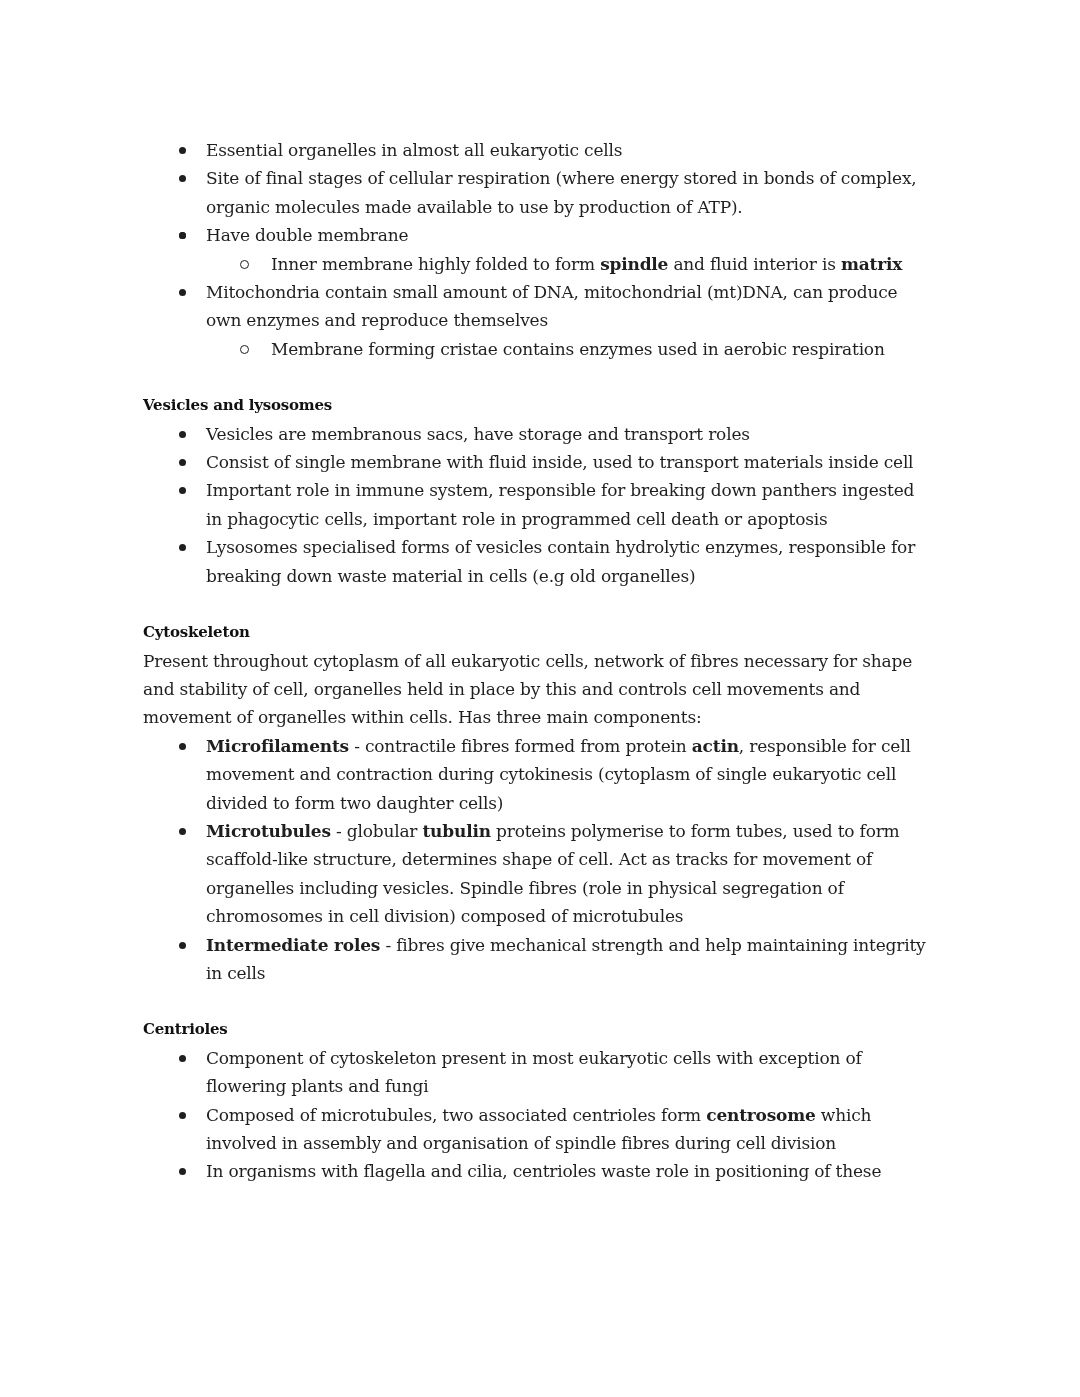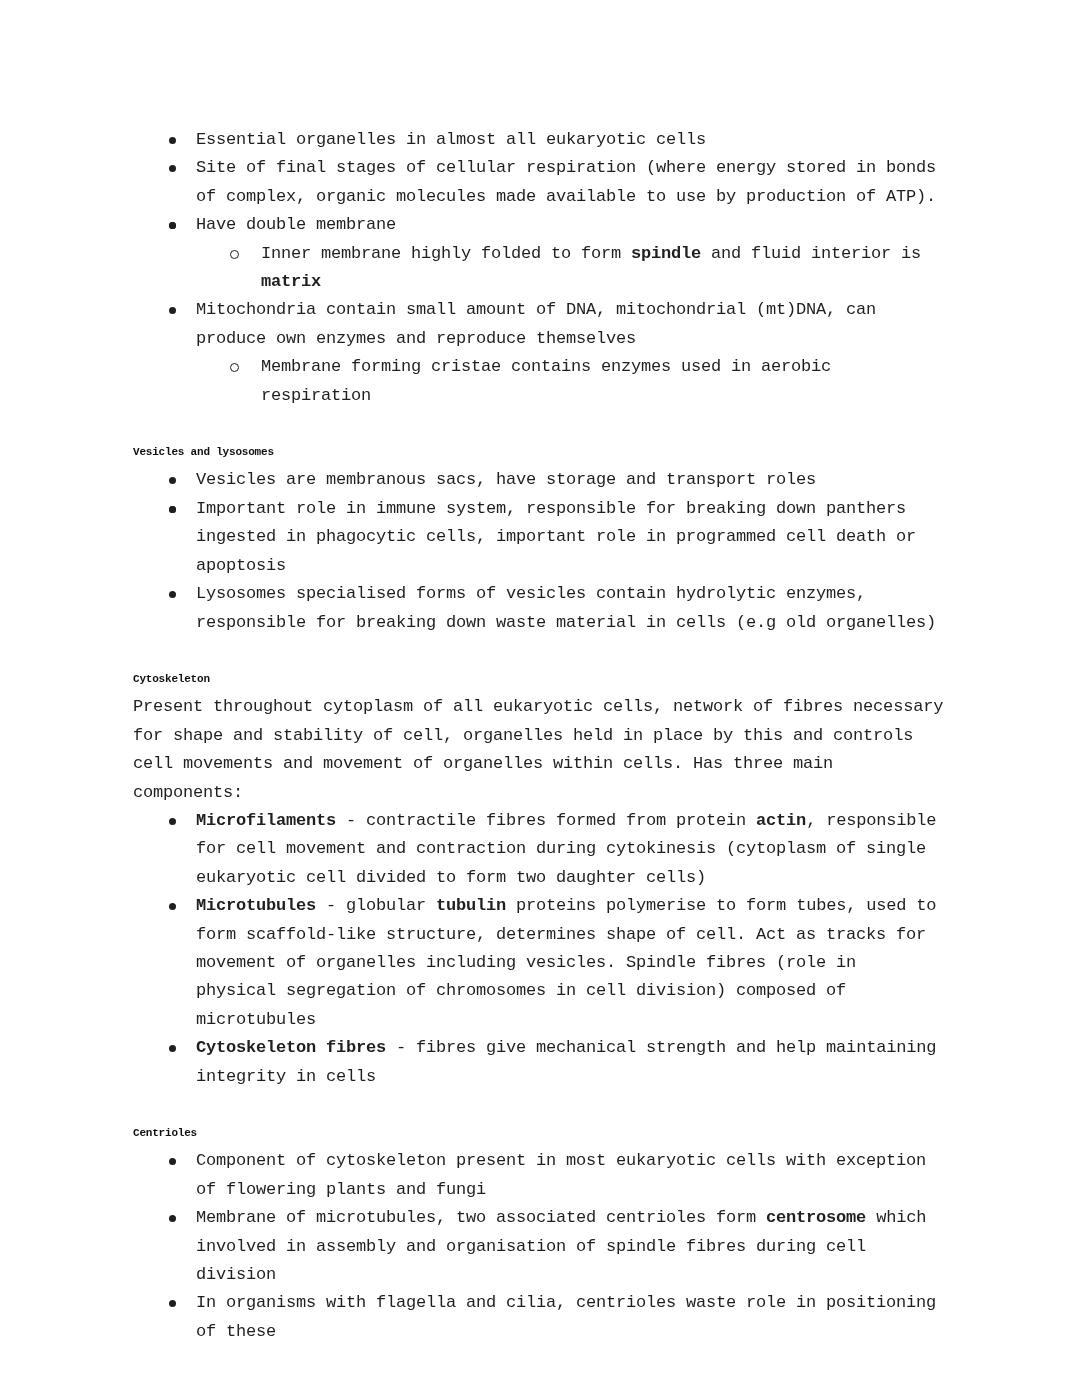--- a/index.html
+++ b/index.html
@@ -14,24 +14,24 @@
     box-sizing: border-box;
     background: #ffffff;
     font-family: "DejaVu Serif", serif;
     font-size: 17px;
     line-height: 28.4px;
     letter-spacing: -0.2px;
     color: #1f1f1f;
     padding: 120px 130px 0 127px;
     overflow: hidden;
   }
-  .block { margin: 6px; font-family: Liberation Mono, monospace; }
+  .block { margin: 16px; }
   .block + .block { margin-top: 28px; }
   .heading {
-    font-size: 11px;
+    font-size: 15px;
     font-weight: 700;
     color: #111111;
     margin: 0;
     line-height: 28.4px;
   }
   .para { margin: 0; }
   .li {
     position: relative;
     padding-left: 63px;
   }
@@ -96,20 +96,21 @@
   </div>
 
   <div class="block">
     <h2 class="heading">Vesicles and lysosomes</h2>
     <div class="li l1">
       <span class="marker"></span>
       <span><span>Vesicles are membranous sacs, have storage and transport roles</span></span>
     </div>
     <div class="li l1">
       <span class="marker"></span>
+      <span><span>Consist of single membrane with fluid inside, used to transport materials inside cell</span></span>
     </div>
     <div class="li l1">
       <span class="marker"></span>
       <span><span>Important role in immune system, responsible for breaking down panthers ingested in phagocytic cells, important role in programmed cell death or apoptosis</span></span>
     </div>
     <div class="li l1">
       <span class="marker"></span>
       <span><span>Lysosomes specialised forms of vesicles contain hydrolytic enzymes, responsible for breaking down waste material in cells (e.g old organelles)</span></span>
     </div>
   </div>
@@ -120,33 +121,33 @@
     <div class="li l1">
       <span class="marker"></span>
       <span><b>Microfilaments</b><span> - contractile fibres formed from protein </span><b>actin</b><span>, responsible for cell movement and contraction during cytokinesis (cytoplasm of single eukaryotic cell divided to form two daughter cells)</span></span>
     </div>
     <div class="li l1">
       <span class="marker"></span>
       <span><b>Microtubules</b><span> - globular </span><b>tubulin</b><span> proteins polymerise to form tubes, used to form scaffold-like structure, determines shape of cell. Act as tracks for movement of organelles including vesicles. Spindle fibres (role in physical segregation of chromosomes in cell division) composed of microtubules</span></span>
     </div>
     <div class="li l1">
       <span class="marker"></span>
-      <span><b>Cytoskeleton fibres</b><span> - fibres give mechanical strength and help maintaining integrity in cells</span></span>
+      <span><b>Intermediate roles</b><span> - fibres give mechanical strength and help maintaining integrity in cells</span></span>
     </div>
   </div>
 
   <div class="block">
     <h2 class="heading">Centrioles</h2>
     <div class="li l1">
       <span class="marker"></span>
       <span><span>Component of cytoskeleton present in most eukaryotic cells with exception of flowering plants and fungi</span></span>
     </div>
     <div class="li l1">
       <span class="marker"></span>
-      <span><span>Membrane of microtubules, two associated centrioles form </span><b>centrosome</b><span> which involved in assembly and organisation of spindle fibres during cell division</span></span>
+      <span><span>Composed of microtubules, two associated centrioles form </span><b>centrosome</b><span> which involved in assembly and organisation of spindle fibres during cell division</span></span>
     </div>
     <div class="li l1">
       <span class="marker"></span>
       <span><span>In organisms with flagella and cilia, centrioles waste role in positioning of these</span></span>
     </div>
   </div>
 
 
 </div>
 

